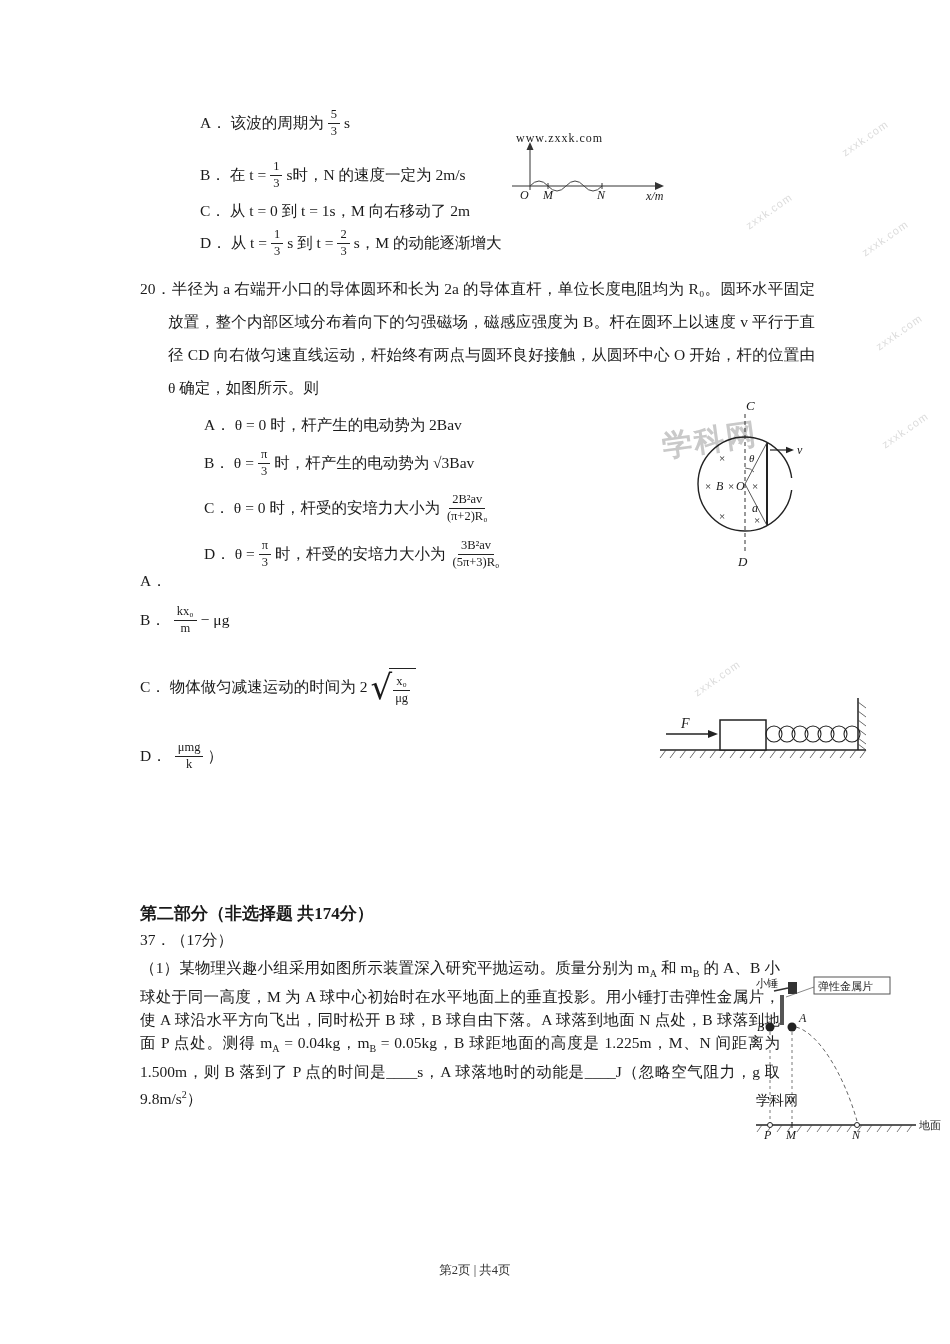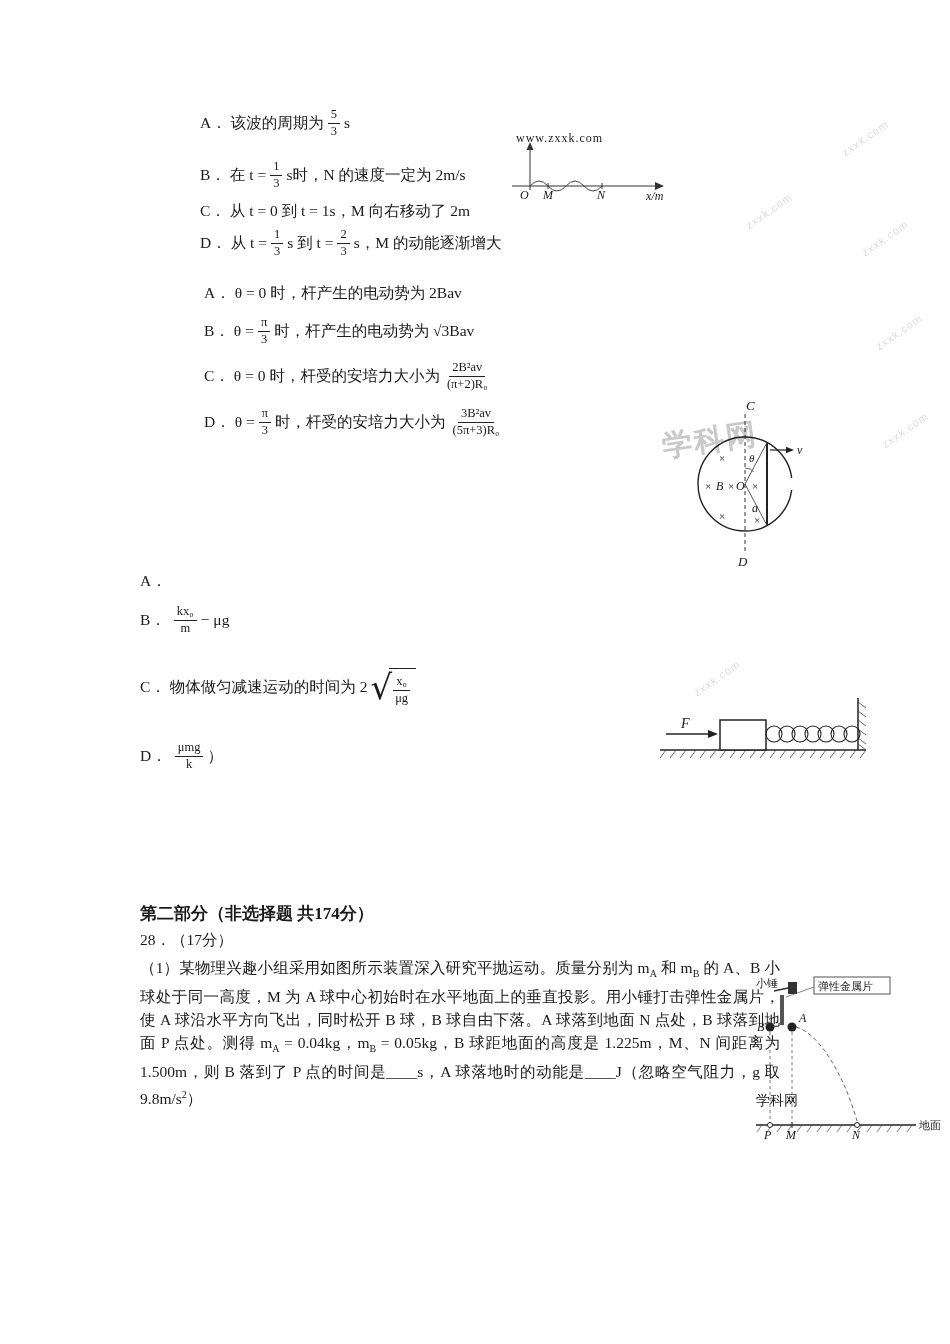--- a/index.html
+++ b/index.html
@@ -92,20 +92,21 @@
       <line x1="48" y1="55" x2="48" y2="61" stroke="#333" stroke-width="1"></line>
       <line x1="102" y1="55" x2="102" y2="61" stroke="#333" stroke-width="1"></line>
       <text x="20" y="71" font-size="12" font-style="italic">O</text>
       <text x="43" y="71" font-size="12" font-style="italic">M</text>
       <text x="97" y="71" font-size="12" font-style="italic">N</text>
       <text x="146" y="72" font-size="12" font-style="italic">x/m</text>
     </svg>
   </div>
 
   <div class="abs" style="left:140px;top:272px;width:675px;">
+    <p class="q20-body"><span>20．</span><span>半径为 a 右端开小口的导体圆环和长为 2a 的导体直杆，单位长度电阻均为 R₀。圆环水平固定放置，整个内部区域分布着向下的匀强磁场，磁感应强度为 B。杆在圆环上以速度 v 平行于直径 CD 向右做匀速直线运动，杆始终有两点与圆环良好接触，从圆环中心 O 开始，杆的位置由 θ 确定，如图所示。则</span></p>
     <div style="margin-left:64px;">
       <div class="optline" style="margin-top:10px;">
         <span class="opt-label">A．</span>
         <span class="opt-text">θ = 0 时，杆产生的电动势为 2Bav</span>
       </div>
       <div class="optline tall" style="margin-top:10px;">
         <span class="opt-label">B．</span>
         <span class="opt-text">θ =</span>
         <span class="frac">
           <span class="num">π</span>
@@ -217,21 +218,21 @@
       </g>
       <line x1="8" y1="48" x2="52" y2="48" stroke="#222" stroke-width="1.4"></line>
       <polygon points="60,48 50,44 50,52" fill="#222"></polygon>
       <text x="23" y="42" font-size="14" font-style="italic">F</text>
     </svg>
   </div>
 
   <div class="abs part2" style="left:140px;top:902px;">第二部分（非选择题  共174分）</div>
 
   <div class="abs" style="left:140px;top:930px;width:640px;">
-    <div class="numline">28．（17分）</div>
+    <div class="numline">37．（17分）</div>
     <p class="q22-body" style="margin-top:5px;">（1）某物理兴趣小组采用如图所示装置深入研究平抛运动。质量分别为 m<sub>A</sub> 和 m<sub>B</sub> 的 A、B 小球处于同一高度，M 为 A 球中心初始时在水平地面上的垂直投影。用小锤打击弹性金属片，使 A 球沿水平方向飞出，同时松开 B 球，B 球自由下落。A 球落到地面 N 点处，B 球落到地面 P 点处。测得 m<sub>A</sub> = 0.04kg，m<sub>B</sub> = 0.05kg，B 球距地面的高度是 1.225m，M、N 间距离为 1.500m，则 B 落到了 P 点的时间是____s，A 球落地时的动能是____J（忽略空气阻力，g 取 9.8m/s<sup>2</sup>）</p>
   </div>
 
   <div class="abs" style="left:754px;top:975px;">
     <svg width="190" height="172" viewBox="0 0 190 172">
       <text x="2" y="12" font-size="11">小锤</text>
       <line x1="20" y1="16" x2="34" y2="13" stroke="#333" stroke-width="1.5"></line>
       <rect x="34" y="7" width="9" height="12" fill="#333"></rect>
       <rect x="60" y="2" width="76" height="17" fill="#ffffff" stroke="#555" stroke-width="1"></rect>
       <text x="64" y="15" font-size="11">弹性金属片</text>
@@ -250,14 +251,15 @@
       <line x1="38" y1="147" x2="38" y2="153" stroke="#222" stroke-width="1"></line>
       <circle cx="103" cy="150" r="2.5" fill="#ffffff" stroke="#222" stroke-width="1"></circle>
       <text x="10" y="164" font-size="12" font-style="italic">P</text>
       <text x="32" y="164" font-size="12" font-style="italic">M</text>
       <text x="98" y="164" font-size="12" font-style="italic">N</text>
       <text x="165" y="154" font-size="11">地面</text>
       <text x="2" y="130" font-size="14" fill="#cccccc">学科网</text>
     </svg>
   </div>
 
+  <div class="abs footer" style="top:1262px;left:0;">第2页 | 共4页</div>
 
 </div>
 
 </body></html>

